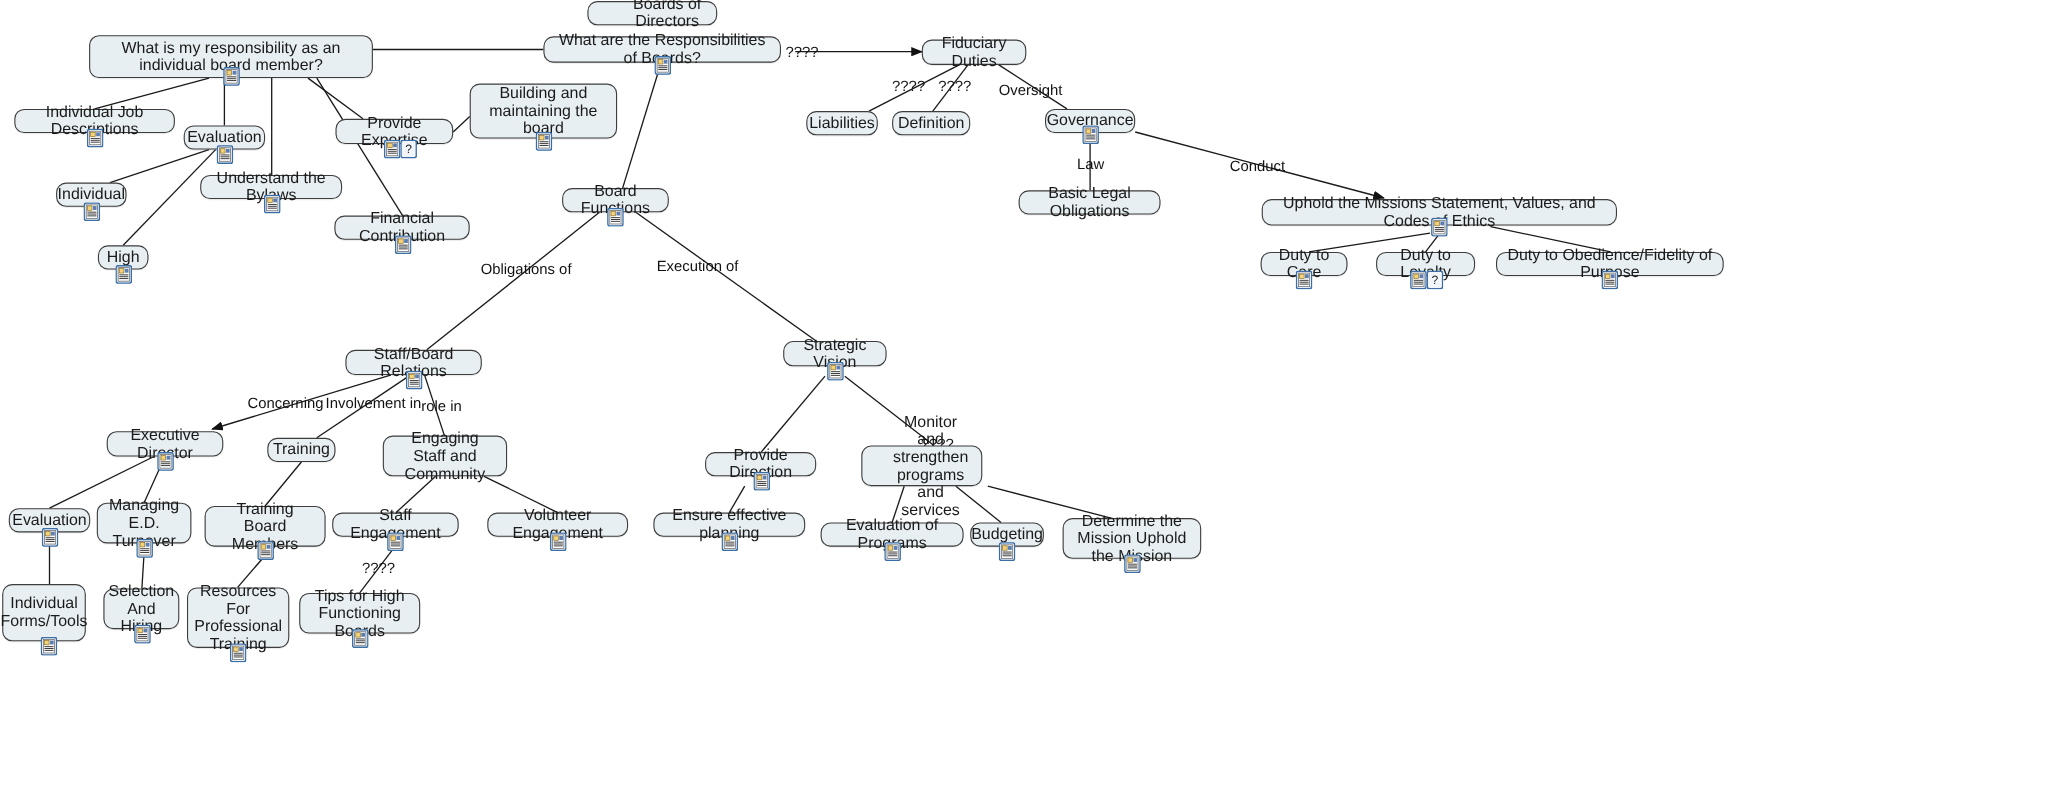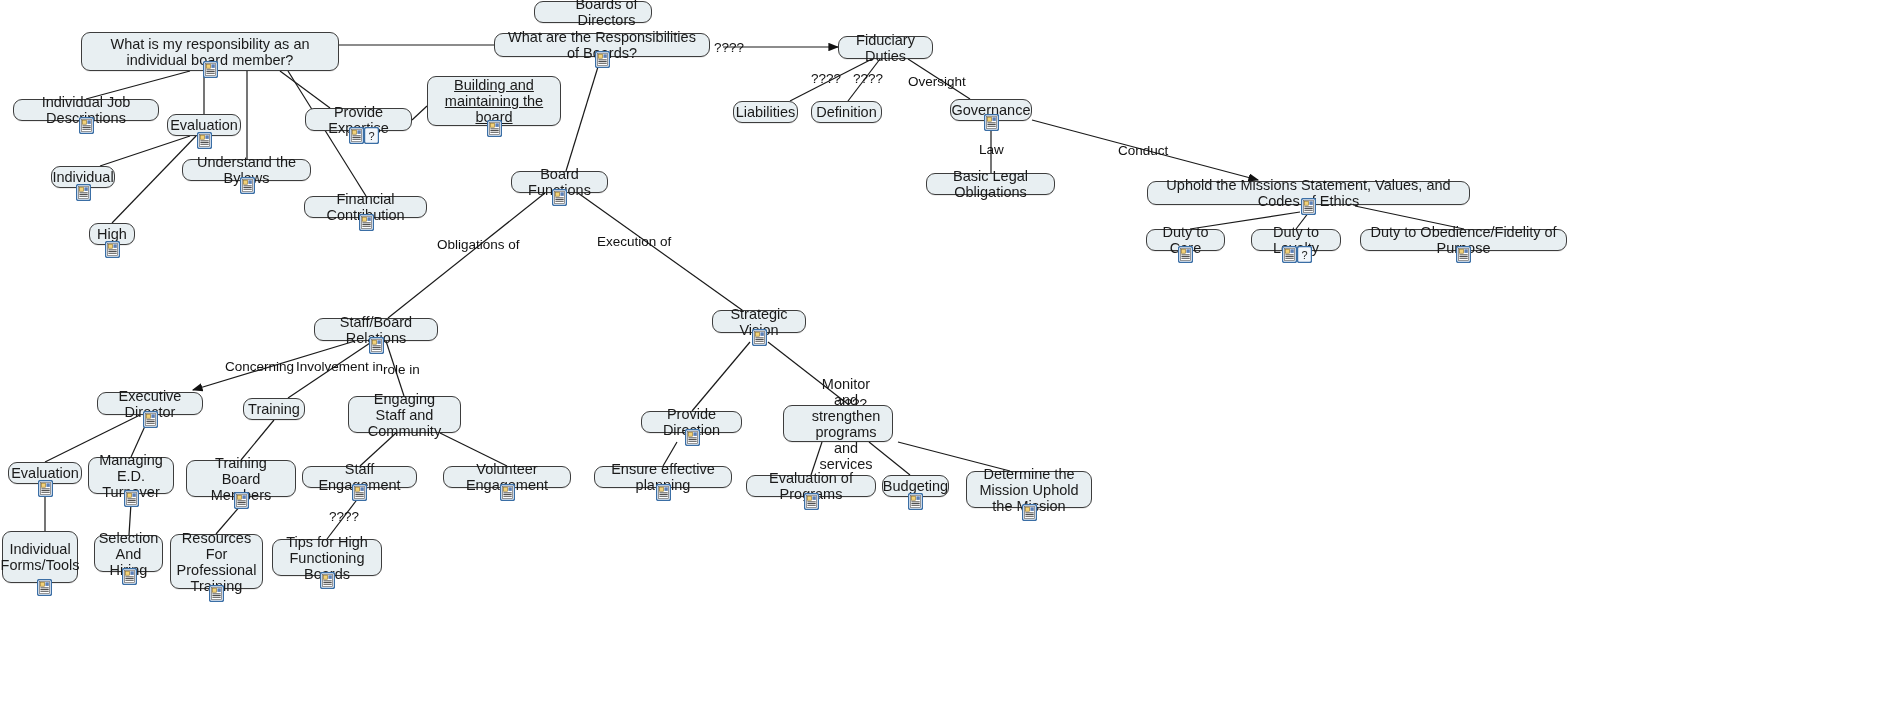--- a/index.html
+++ b/index.html
@@ -119,21 +119,21 @@
       <div class="node" style="left: 1146px; top: 229px; width: 79px; height: 22px;">Duty to Care</div>
       <div class="node" style="left: 1251px; top: 229px; width: 90px; height: 22px;">Duty to Loyalty</div>
       <div class="node" style="left: 1360px; top: 229px; width: 207px; height: 22px;">Duty to Obedience/Fidelity of Purpose</div>
       <div class="node" style="left: 13px; top: 99px; width: 146px; height: 22px;">Individual Job Descriptions</div>
       <div class="node" style="left: 167px; top: 114px; width: 74px; height: 22px;">Evaluation</div>
       <div class="node" style="left: 51px; top: 166px; width: 64px; height: 22px;">Individual</div>
       <div class="node" style="left: 89px; top: 223px; width: 46px; height: 22px;">High</div>
       <div class="node" style="left: 182px; top: 159px; width: 129px; height: 22px;">Understand the Bylaws</div>
       <div class="node" style="left: 305px; top: 108px; width: 107px; height: 23px;">Provide Expertise</div>
       <div class="node" style="left: 304px; top: 196px; width: 123px; height: 22px;">Financial Contribution</div>
-      <div class="node" style="left: 427px; top: 76px; width: 134px; height: 50px; text-decoration: underline;">Building and maintaining the board</div>
+      <div class="node" style="left: 427px; top: 76px; width: 134px; height: 50px;">Building and maintaining the board</div>
       <div class="node" style="left: 511px; top: 171px; width: 97px; height: 22px;">Board Functions</div>
       <div class="node" style="left: 314px; top: 318px; width: 124px; height: 23px;">Staff/Board Relations</div>
       <div class="node" style="left: 712px; top: 310px; width: 94px; height: 23px;">Strategic Vision</div>
       <div class="node" style="left: 97px; top: 392px; width: 106px; height: 23px;">Executive Director</div>
       <div class="node" style="left: 243px; top: 398px; width: 62px; height: 22px;">Training</div>
       <div class="node" style="left: 348px; top: 396px; width: 113px; height: 37px;">Engaging Staff and Community</div>
       <div class="node" style="left: 8px; top: 462px; width: 74px; height: 22px;">Evaluation</div>
       <div class="node" style="left: 88px; top: 457px; width: 86px; height: 37px;">Managing E.D. Turnover</div>
       <div class="node" style="left: 186px; top: 460px; width: 110px; height: 37px;">Training Board Members</div>
       <div class="node" style="left: 302px; top: 466px; width: 115px; height: 22px;">Staff Engagement</div>

